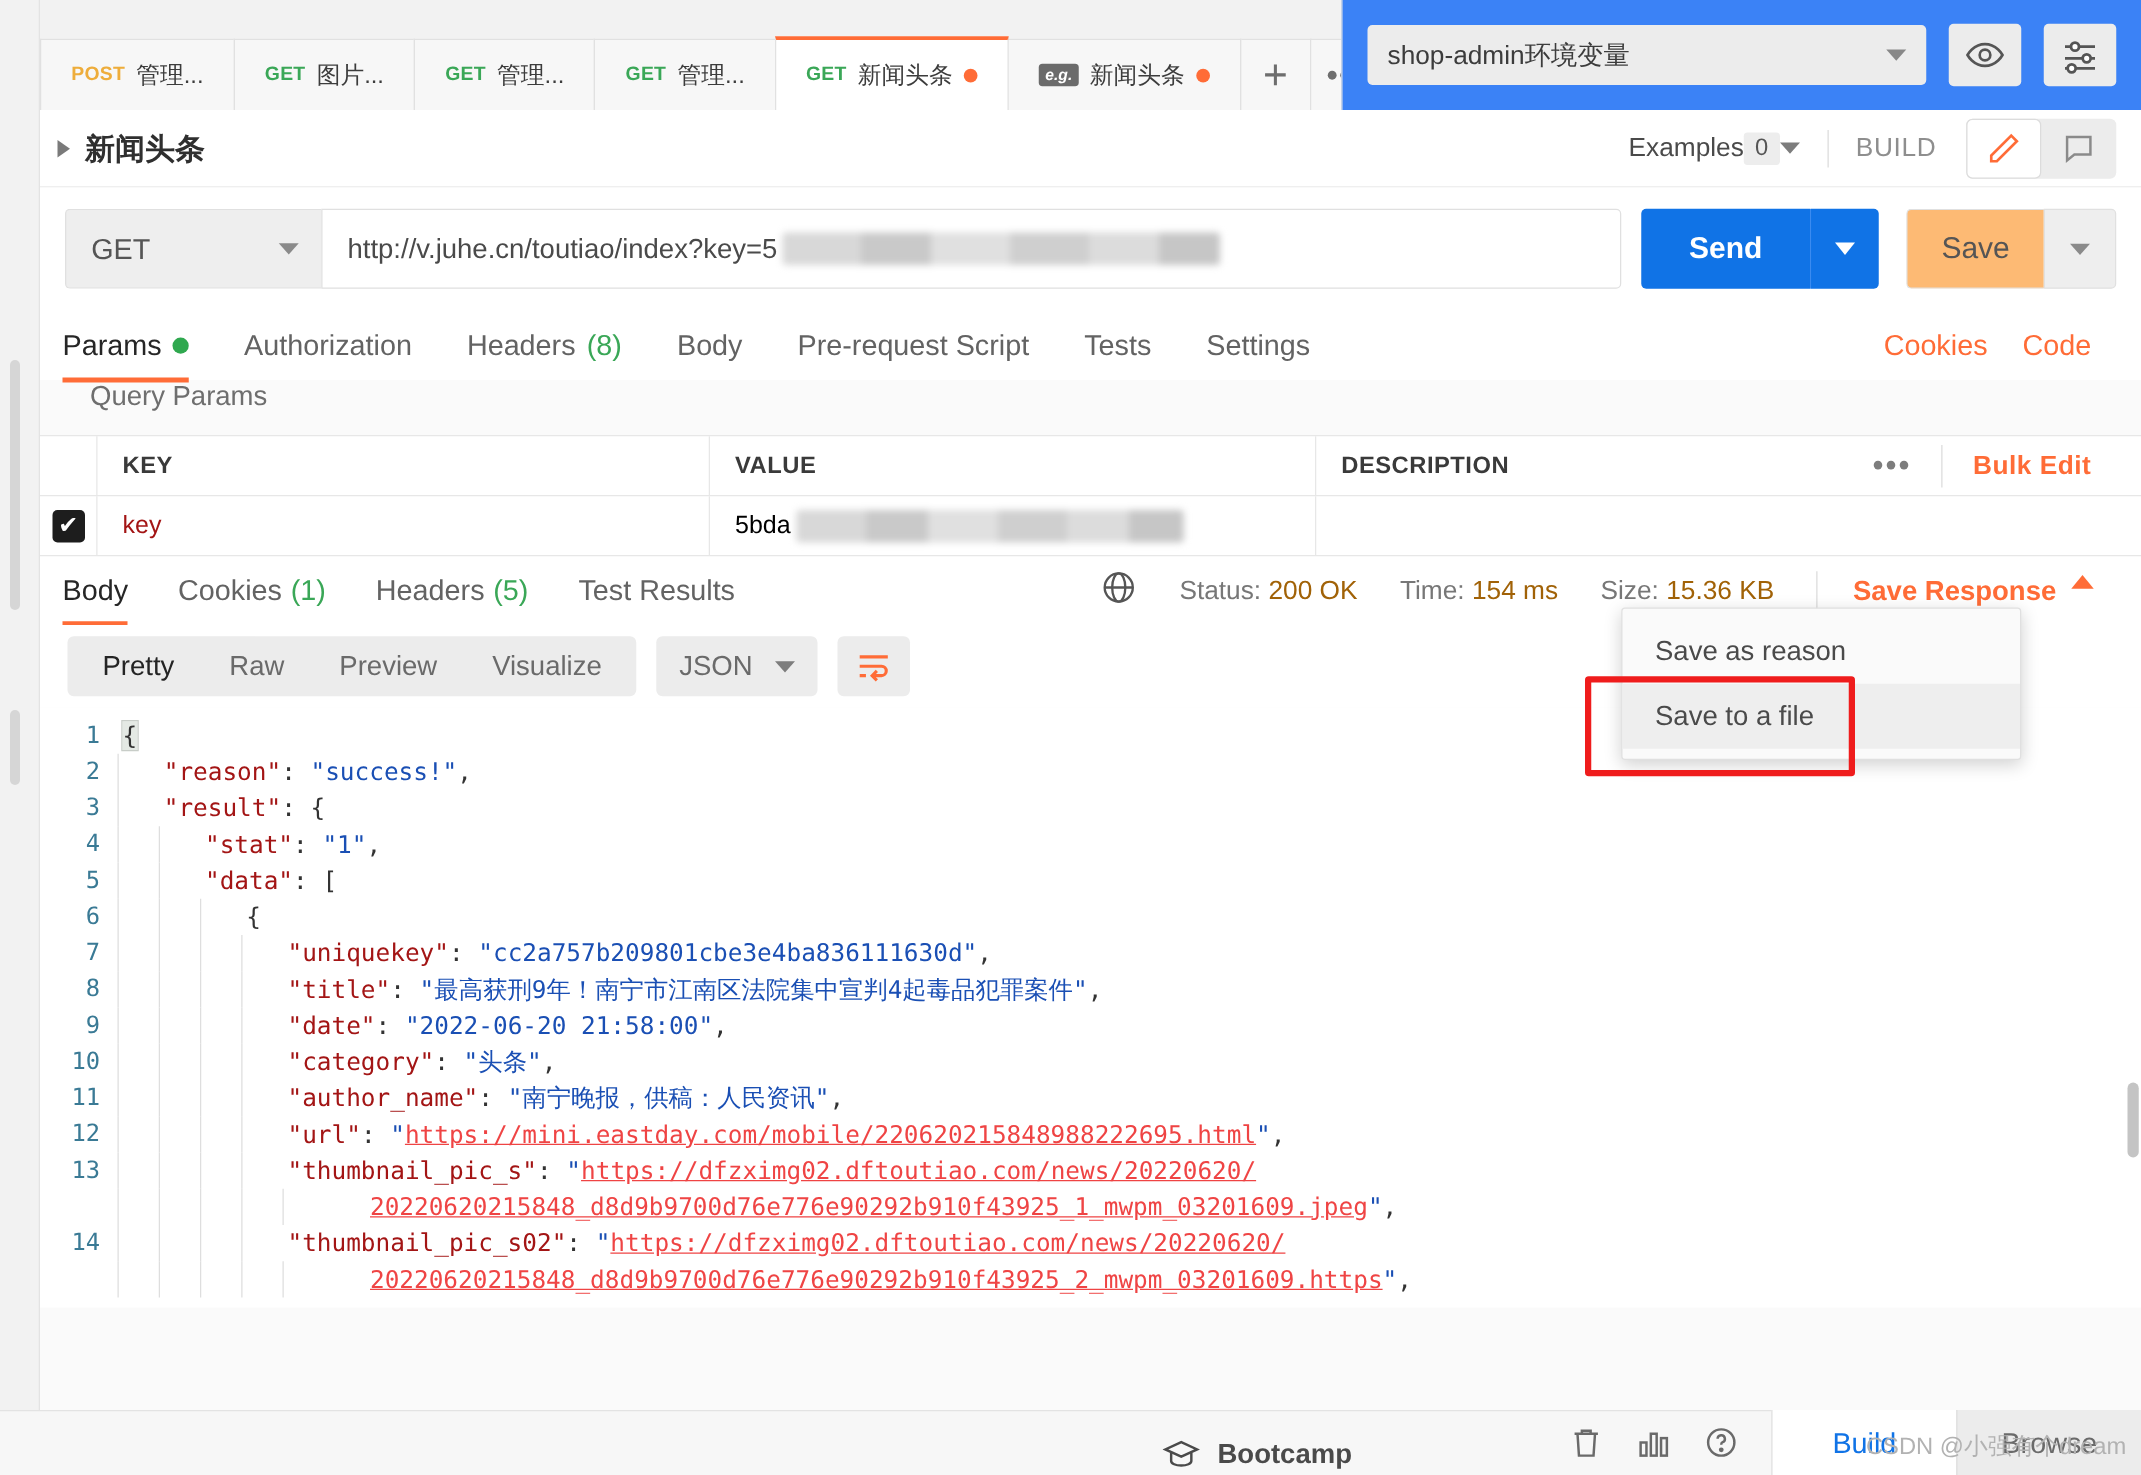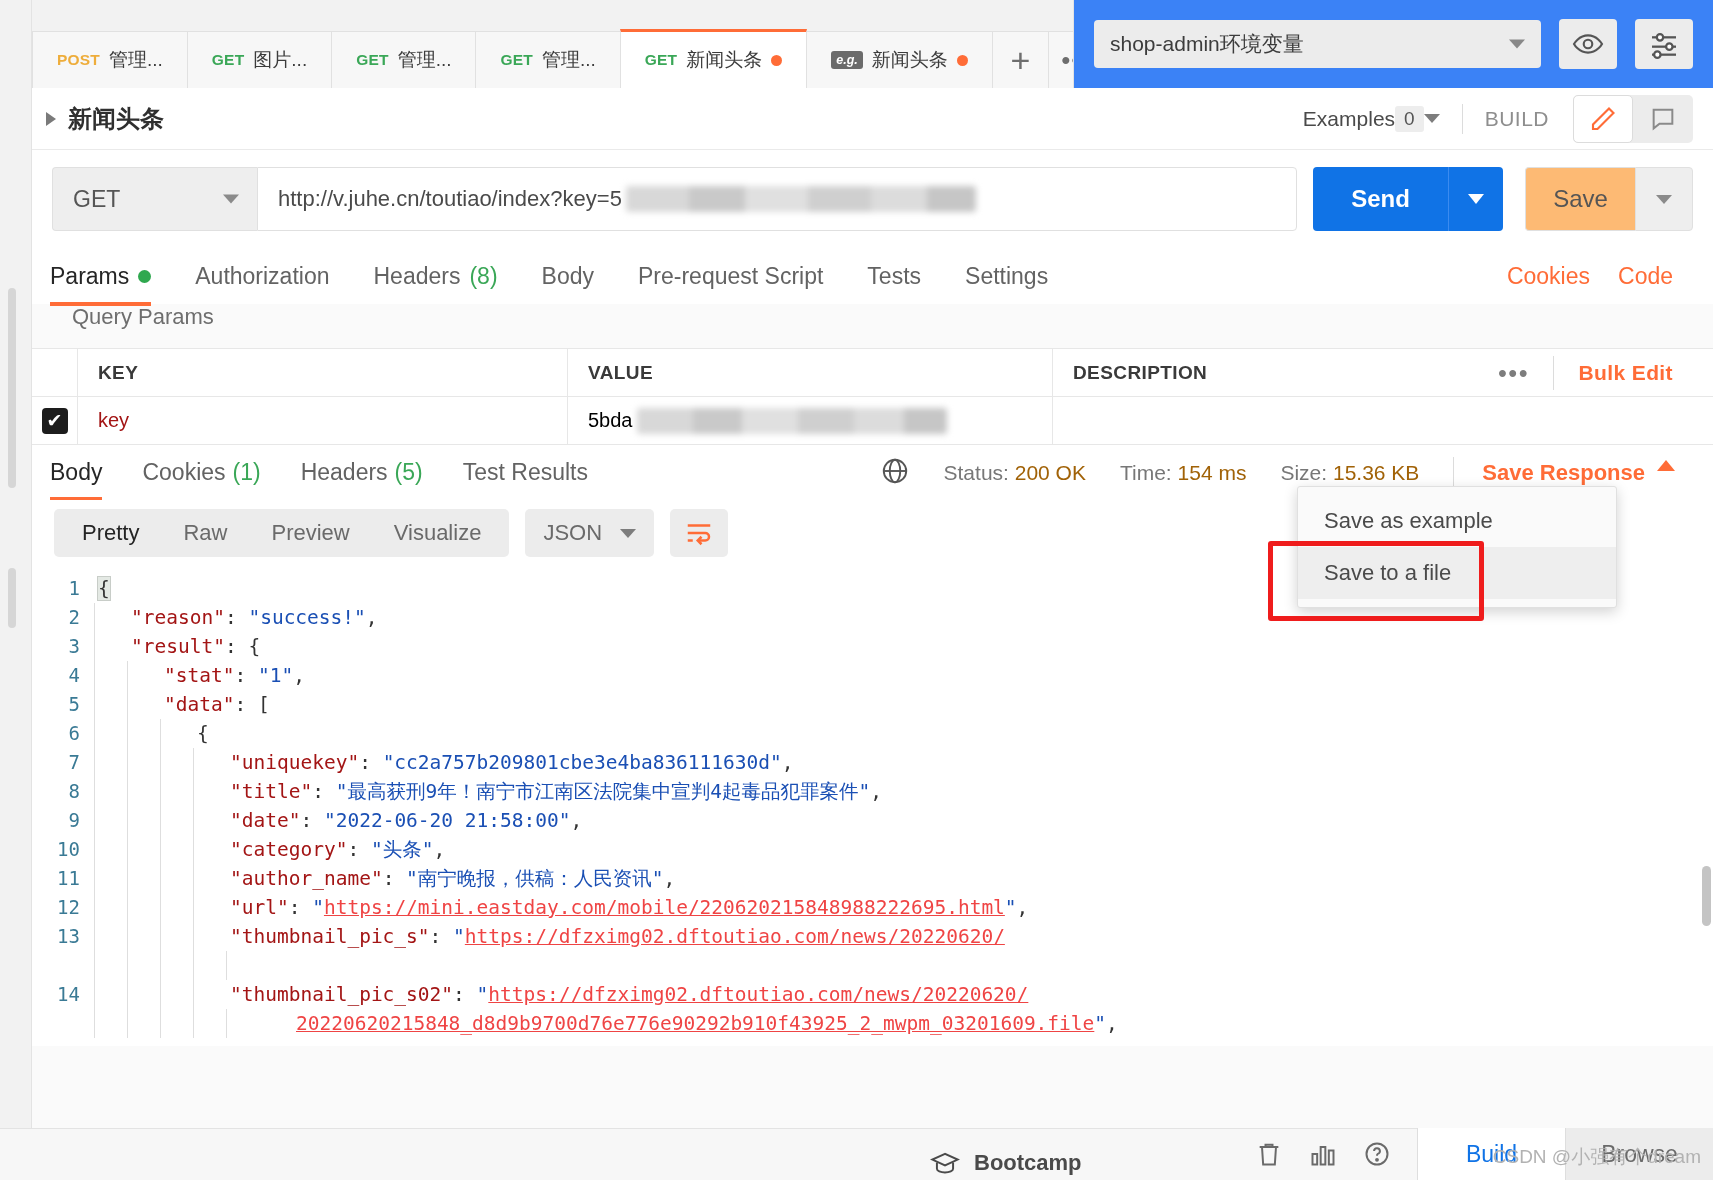--- a/index.html
+++ b/index.html
@@ -880,20 +880,21 @@
         <div class="cline">
           <div class="lno"></div>
           <div class="guides">
             <div class="gbar"></div>
             <div class="gbar"></div>
             <div class="gbar"></div>
             <div class="gbar"></div>
             <div class="gbar"></div>
             <div style="width: 33px;"></div>
           </div>
+          <div class="ctext"><span class="lnk">20220620215848_d8d9b9700d76e776e90292b910f43925_1_mwpm_03201609.jpeg</span><span class="s">"</span><span class="p">,</span></div>
         </div>
         <div class="cline">
           <div class="lno">14</div>
           <div class="guides">
             <div class="gbar"></div>
             <div class="gbar"></div>
             <div class="gbar"></div>
             <div class="gbar"></div>
           </div>
           <div class="ctext"><span class="k">"thumbnail_pic_s02"</span><span class="p">: </span><span class="s">"</span><span class="lnk">https://dfzximg02.dftoutiao.com/news/20220620/</span></div>
@@ -901,28 +902,28 @@
         <div class="cline">
           <div class="lno"></div>
           <div class="guides">
             <div class="gbar"></div>
             <div class="gbar"></div>
             <div class="gbar"></div>
             <div class="gbar"></div>
             <div class="gbar"></div>
             <div style="width: 33px;"></div>
           </div>
-          <div class="ctext"><span class="lnk">20220620215848_d8d9b9700d76e776e90292b910f43925_2_mwpm_03201609.file</span><span class="s">"</span><span class="p">,</span></div>
+          <div class="ctext"><span class="lnk">20220620215848_d8d9b9700d76e776e90292b910f43925_2_mwpm_03201609.https</span><span class="s">"</span><span class="p">,</span></div>
         </div>
       </div>
     <div class="vscroll"></div>
   </div>
 
   <div class="sr-menu">
-    <div class="sr-item">Save as example</div>
+    <div class="sr-item">Save as reason</div>
     <div class="sr-item hl">Save to a file</div>
   </div>
   <div class="hl-box"></div>
 
   <div class="bottombar">
     <div class="bootcamp">
       <svg width="30" height="26" viewBox="0 0 26 22" fill="none" stroke="#4a4a4a" stroke-width="1.7">
         <path d="M13 3L2 8l11 5 11-5-11-5z"></path>
           <path d="M6 10.5V16c0 1.8 3.1 3.2 7 3.2s7-1.4 7-3.2v-5.5"></path>
       </svg>

